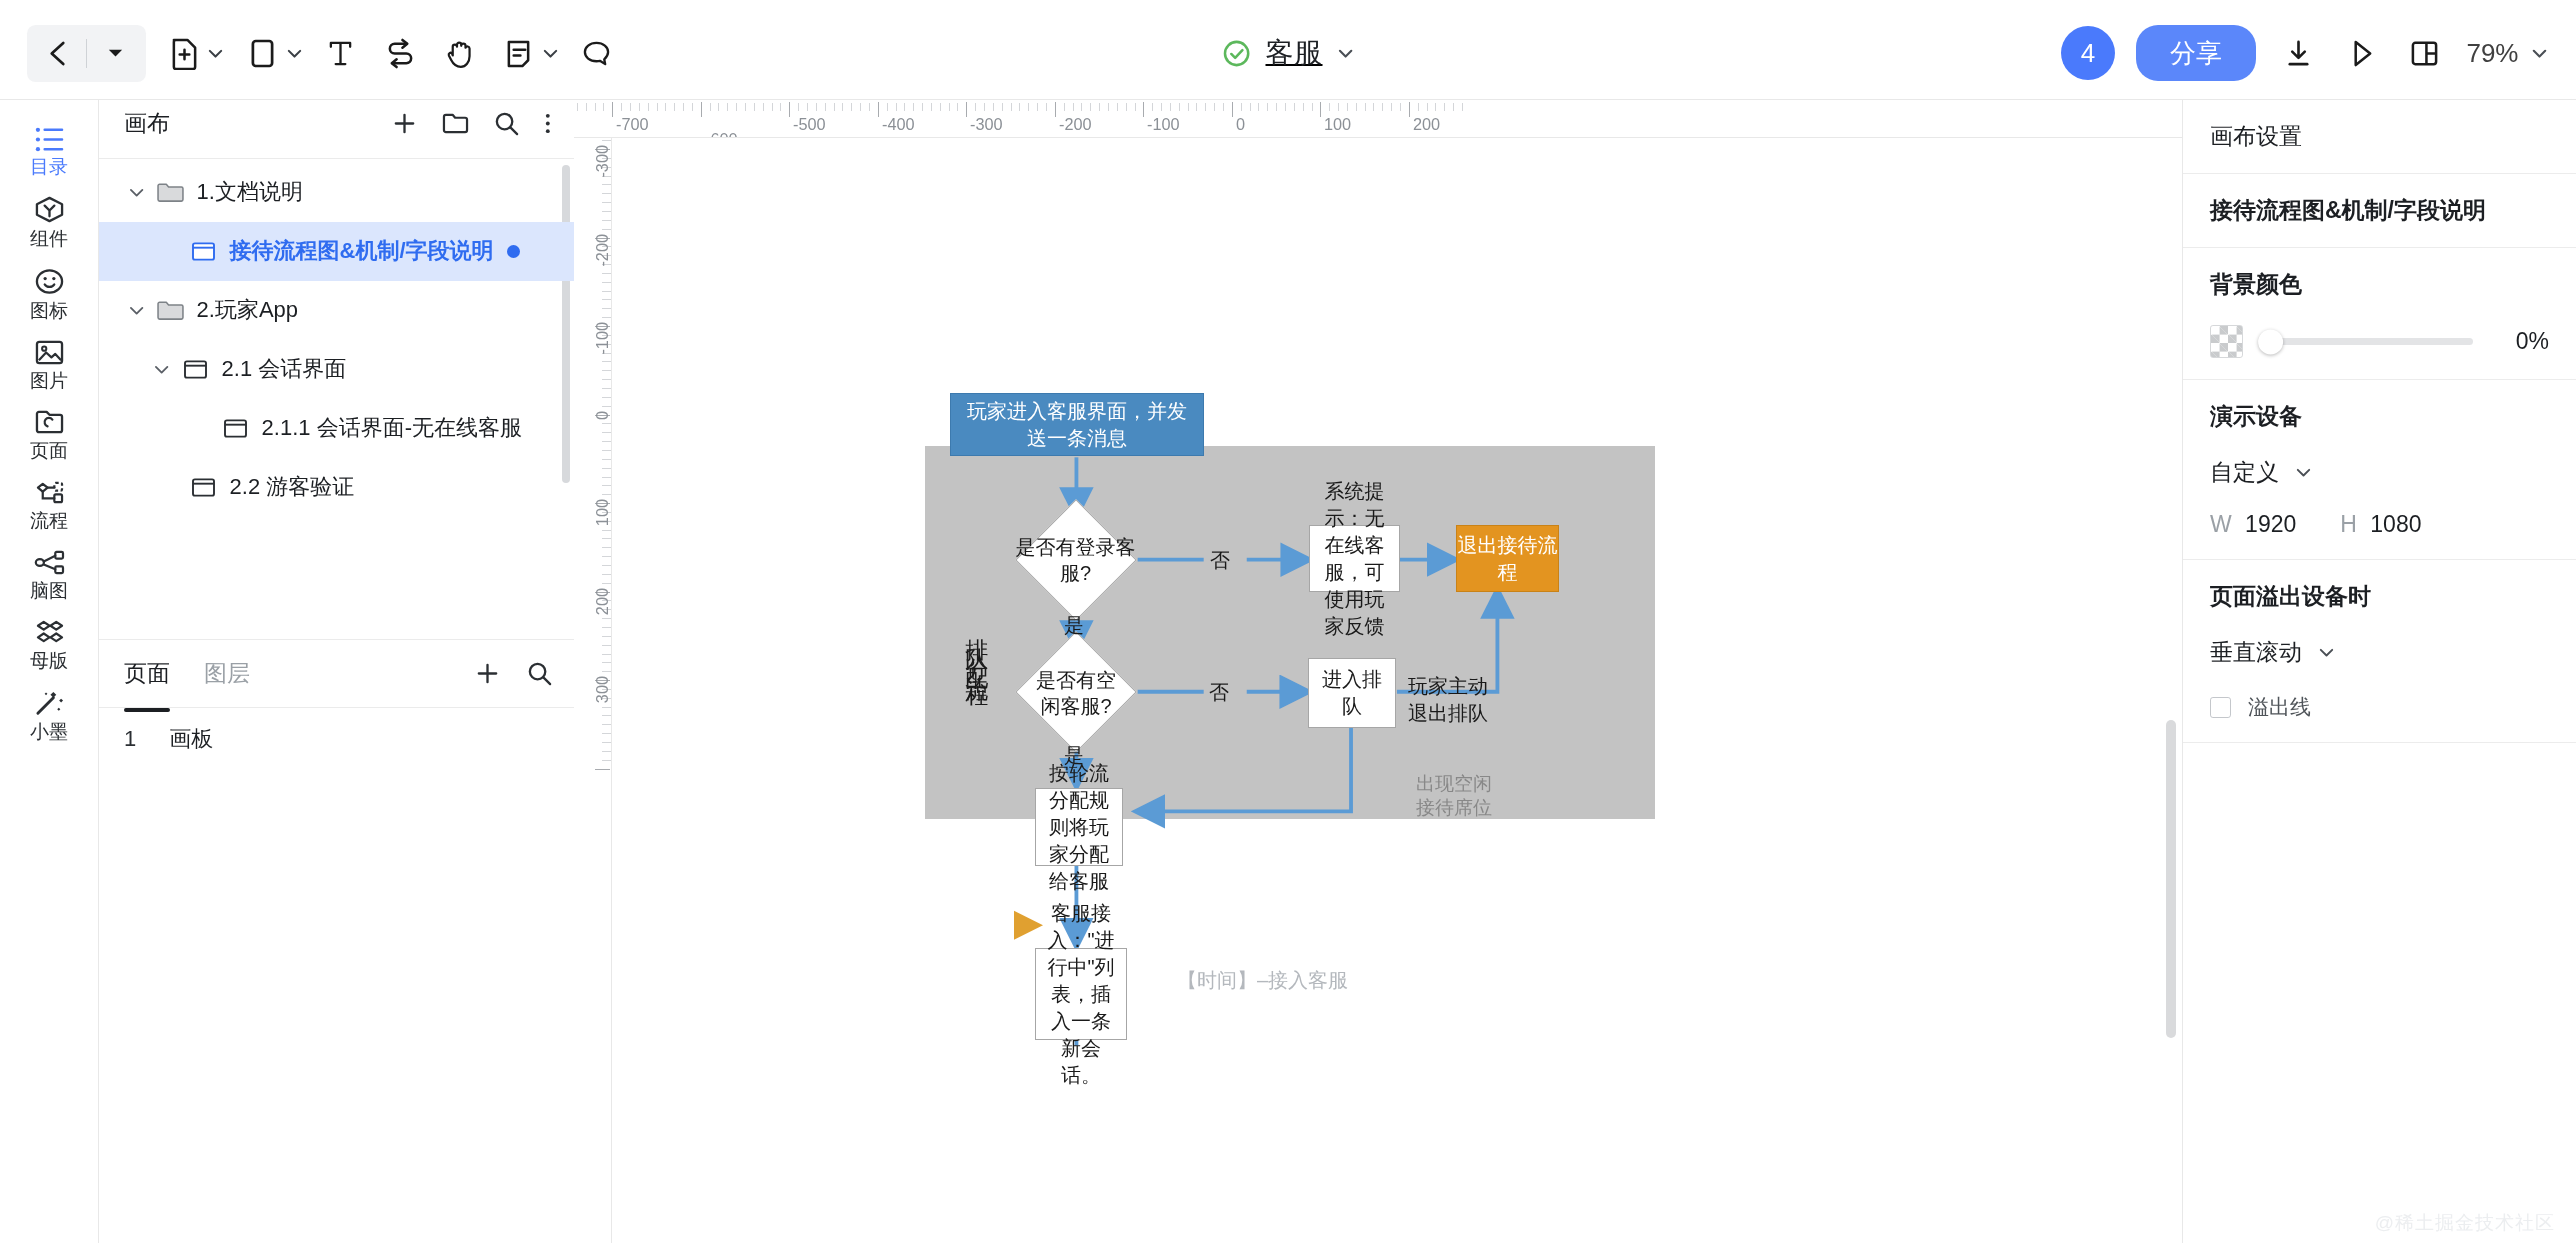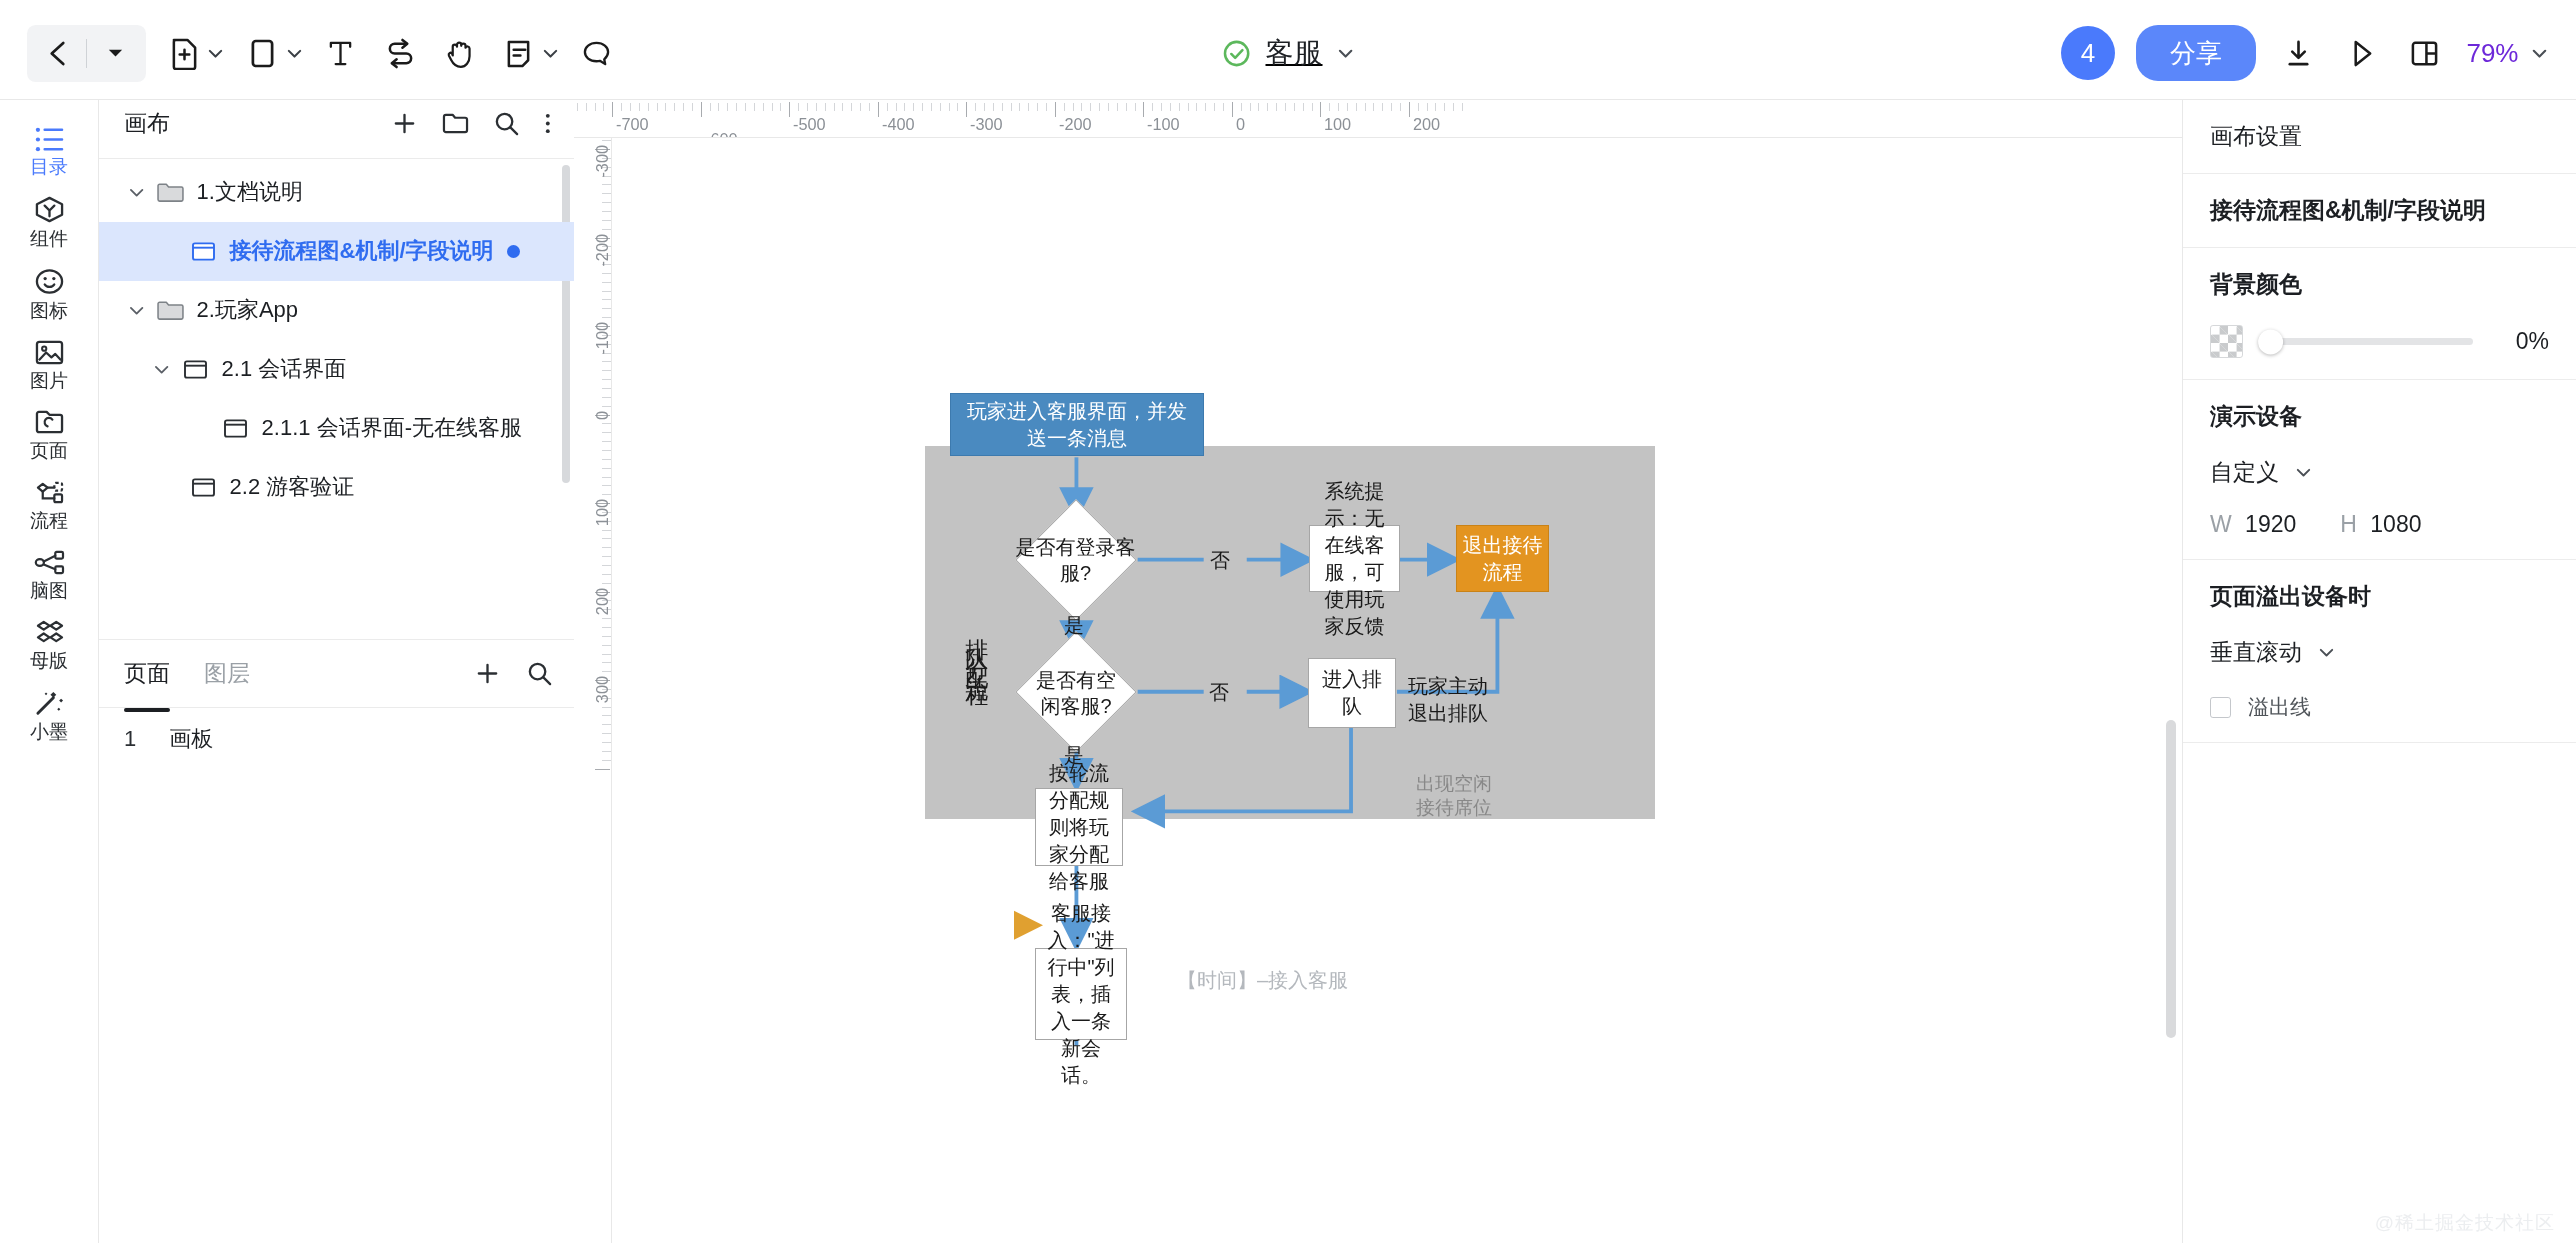--- a/index.html
+++ b/index.html
@@ -54,21 +54,21 @@
     background: #4a7afc; color: #fff;
     display:flex; align-items:center; justify-content:center;
     font-size: 26px;
   }
   .share-btn {
     background: #5b87fa; color: #fff;
     border-radius: 22px; height: 56px; padding: 0 34px;
     display: flex; align-items: center; justify-content: center;
     font-size: 26px; cursor: pointer; border: none;
   }
-  .zoom-label { font-size: 26px; color: #6d28d9; display:flex; align-items:center; gap:11.5px; cursor:pointer;}
+  .zoom-label { font-size: 26px; color: #404040; display:flex; align-items:center; gap:11.5px; cursor:pointer;}
 
   
   #rail {
     position: absolute; left: 0; top: 100px; width: 99px; bottom: 0;
     background: #fff; border-right: 1px solid #e8e8e8;
     padding-top: 17px;
     display: flex; flex-direction: column; align-items: center; gap: 4.8px;
   }
   .rail-item {
     width: 88px; padding: 8.6px 0 5.7px; border-radius: 7.7px;
@@ -834,21 +834,21 @@
         </g>
       </svg>
 
       <div class="node n-blue" style="left: 338px; top: 255px; width: 254px; height: 63px;">玩家进入客服界面，并发送一条消息</div>
 
       <div class="diamond" style="left: 421px; top: 379px; width: 86px; height: 86px;"></div>
       <div class="dtext" style="left: 389px; top: 403px; width: 149px; height: 38px;">是否有登录客服?</div>
 
       <div class="node n-white" style="left: 697px; top: 387px; width: 91px; height: 67px;">系统提示：无在线客服，可使用玩家反馈</div>
 
-      <div class="node n-orange" style="left: 844px; top: 387px; width: 93px; height: 67px;">退出接待流程</div>
+      <div class="node n-orange" style="left: 844px; top: 387px; width: 103px; height: 67px;">退出接待流程</div>
 
       <div class="diamond" style="left: 421px; top: 511px; width: 86px; height: 86px;"></div>
       <div class="dtext" style="left: 421px; top: 530px; width: 86px; height: 50px;">是否有空闲客服?</div>
 
       <div class="node n-white" style="left: 696px; top: 520px; width: 88px; height: 70px;">进入排队</div>
 
       <div class="node n-white" style="left: 423px; top: 650px; width: 88px; height: 78px;">按轮流分配规则将玩家分配给客服</div>
 
       <div class="node n-white" style="left: 423px; top: 810px; width: 92px; height: 92px;">客服接入："进行中"列表，插入一条新会话。</div>
 

